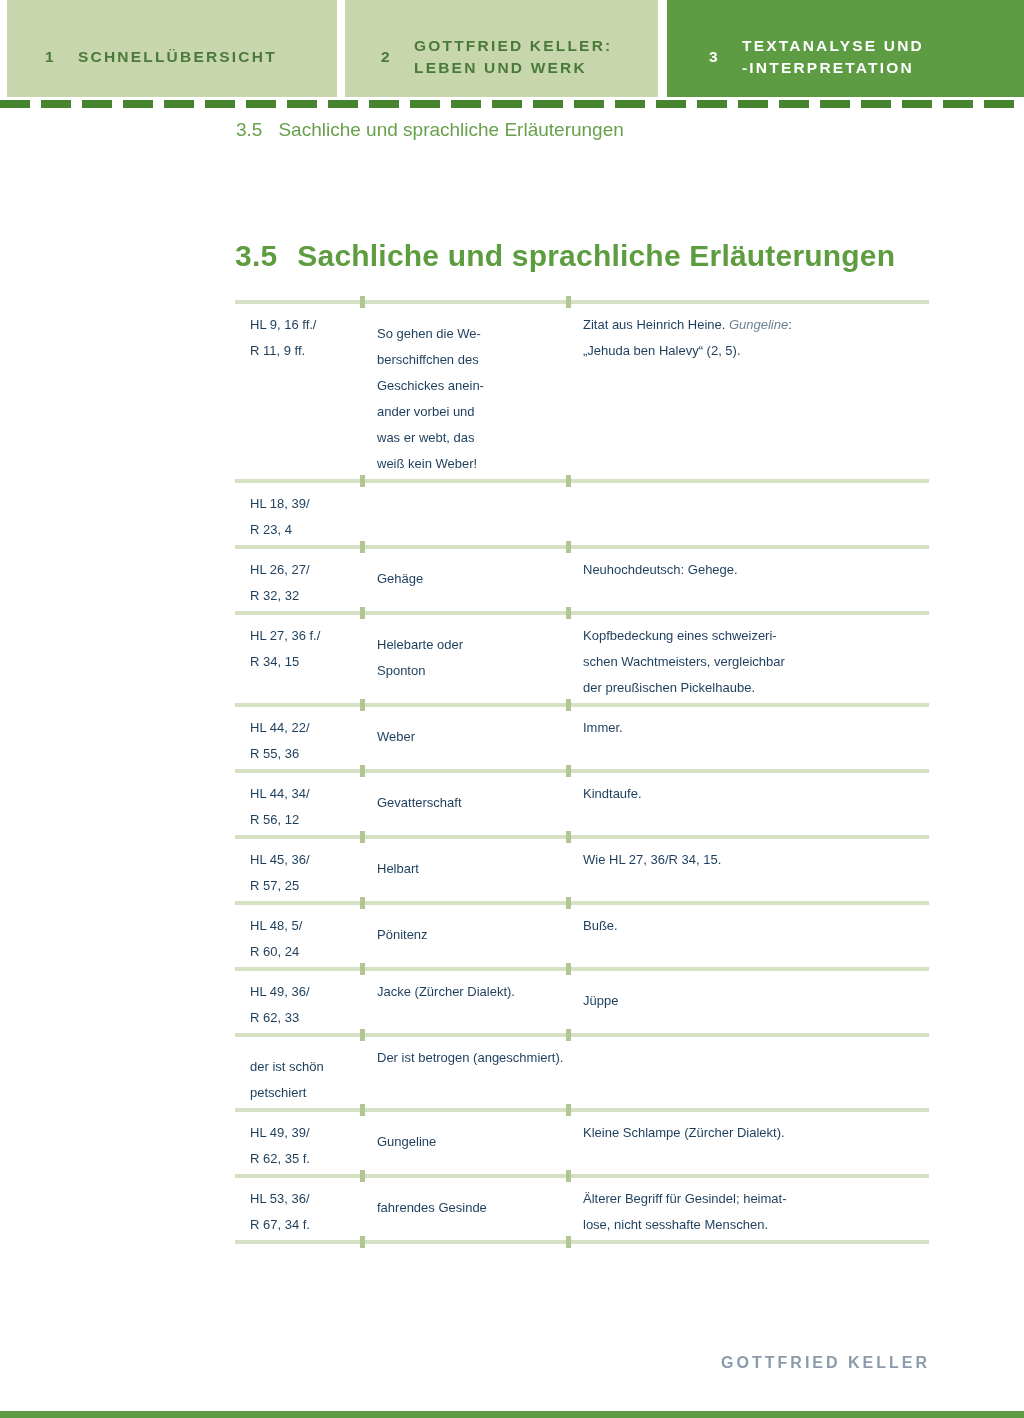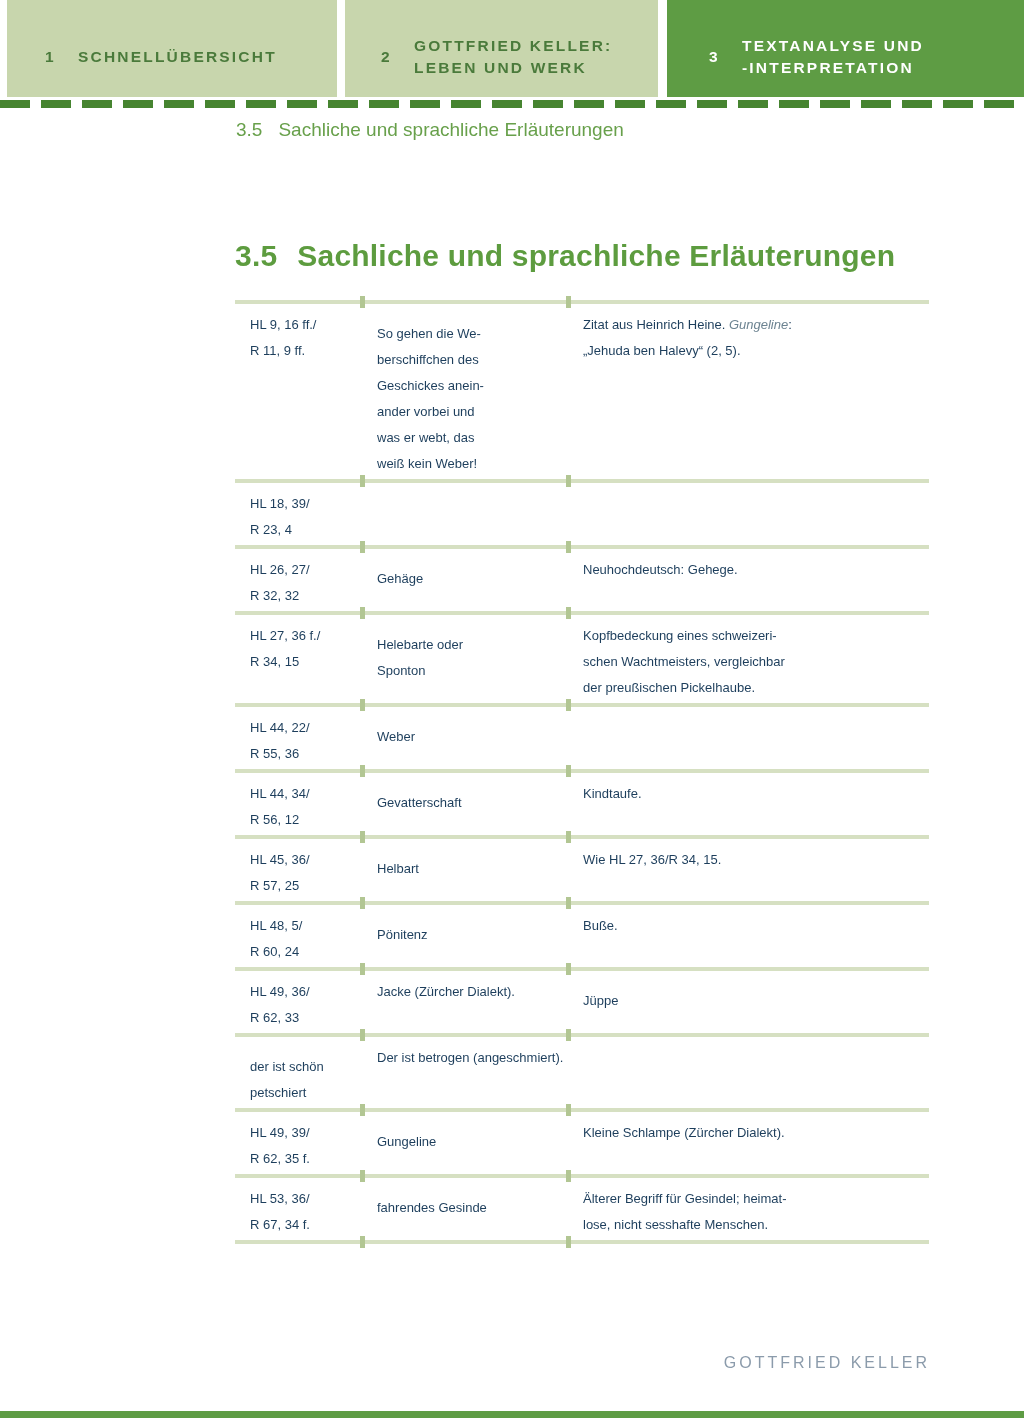--- a/index.html
+++ b/index.html
@@ -64,21 +64,21 @@
     display:grid;grid-template-columns:127px 206px 1fr;
     padding:8px 0 0 0;
   }
   .cell{color:var(--navy);font-size:13px;line-height:26px;padding-left:15px;padding-bottom:2px;}
   .cell.term{font-weight:normal;margin-top:9px;}
   .seg-italic{font-style:italic;color:var(--italic-gray);}
   
   .page-number{position:absolute;top:1417px;left:236px;color:var(--navy);font-size:22px;}
   .book-title{
     position:absolute;top:1354px;right:94px;color:var(--footer-gray);
-    font-size:16px;font-weight:normal;letter-spacing:3px;
+    font-size:16px;font-weight:bold;letter-spacing:3px;
   }
   .bottom-bar{position:absolute;left:0;bottom:0;width:1024px;height:7px;background:var(--tab-active-bg);}
 </style>
 </head>
 <body>
 
 <header>
   <div class="tab light" id="tab1">
     <span class="tab-num">1</span>
     <span class="tab-label">
@@ -146,20 +146,21 @@
       <div class="cell term">Helebarte oder<br>Sponton</div>
       <div class="cell expl"><span>Kopfbedeckung eines schweizeri-</span><br><span>schen Wachtmeisters, vergleichbar</span><br><span>der preußischen Pickelhaube.</span></div>
     </div>
   </div>
 
   <div class="trow">
     <div class="divider"></div>
     <div class="cells">
       <div class="cell ref">HL 44, 22/<br>R 55, 36</div>
       <div class="cell term">Weber</div>
+      <div class="cell expl"><span>Immer.</span></div>
     </div>
   </div>
 
   <div class="trow">
     <div class="divider"></div>
     <div class="cells">
       <div class="cell ref">HL 44, 34/<br>R 56, 12</div>
       <div class="cell term">Gevatterschaft</div>
       <div class="cell expl"><span>Kindtaufe.</span></div>
     </div>

